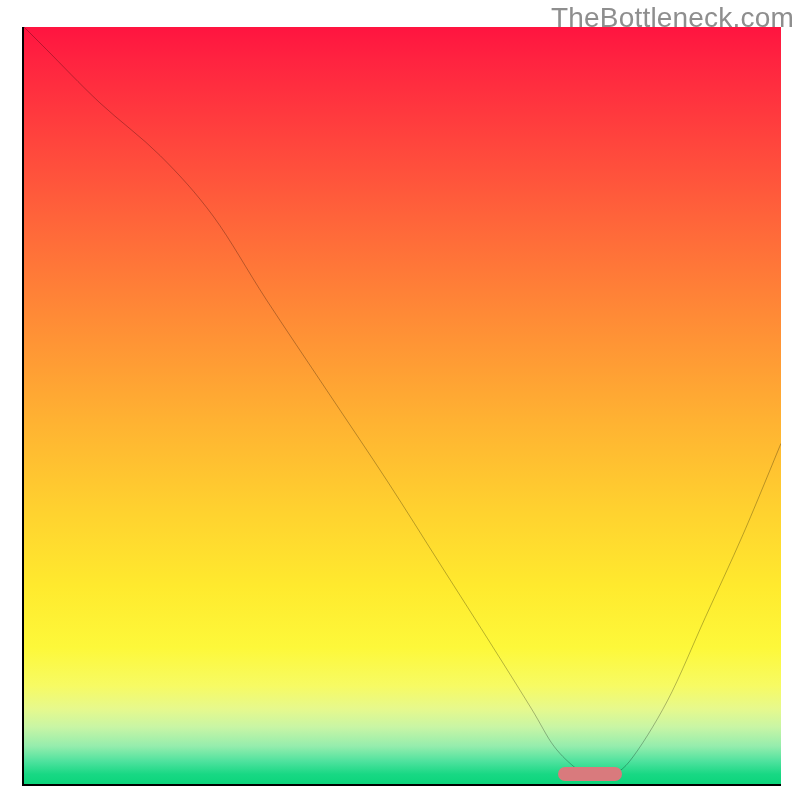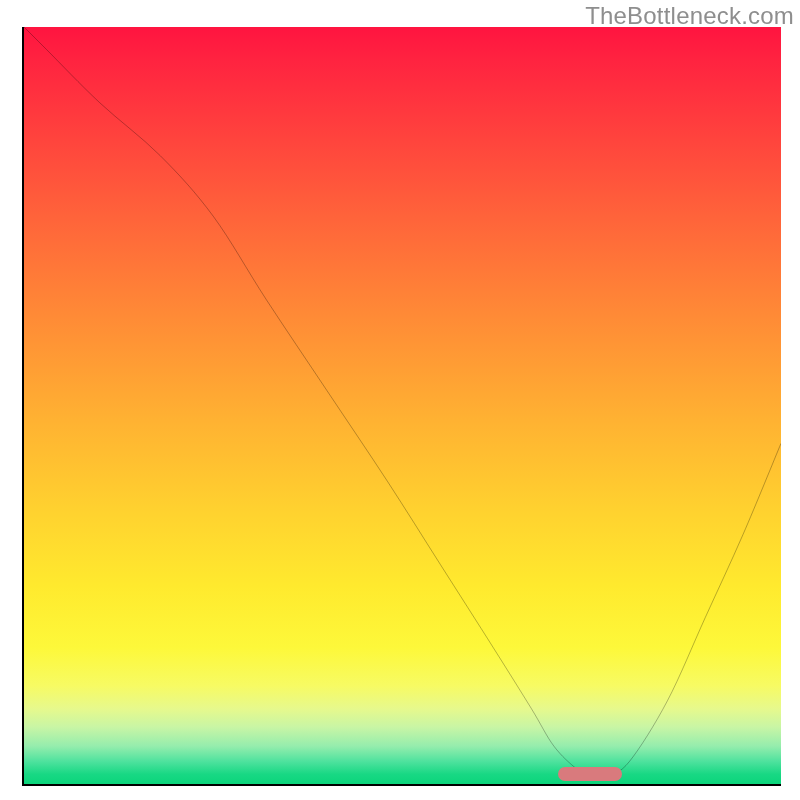--- a/index.html
+++ b/index.html
@@ -12,21 +12,21 @@
   }
   .container {
     position: relative;
     width: 800px;
     height: 800px;
   }
   .watermark {
     position: absolute;
     top: 2px;
     right: 6px;
-    font-size: 24px;
+    font-size: 28px;
     color: #8e8e8e;
     font-weight: 500;
     letter-spacing: 0.2px;
   }
   .plot-area {
     position: absolute;
     left: 24px;
     top: 27px;
     width: 757px;
     height: 757px;

